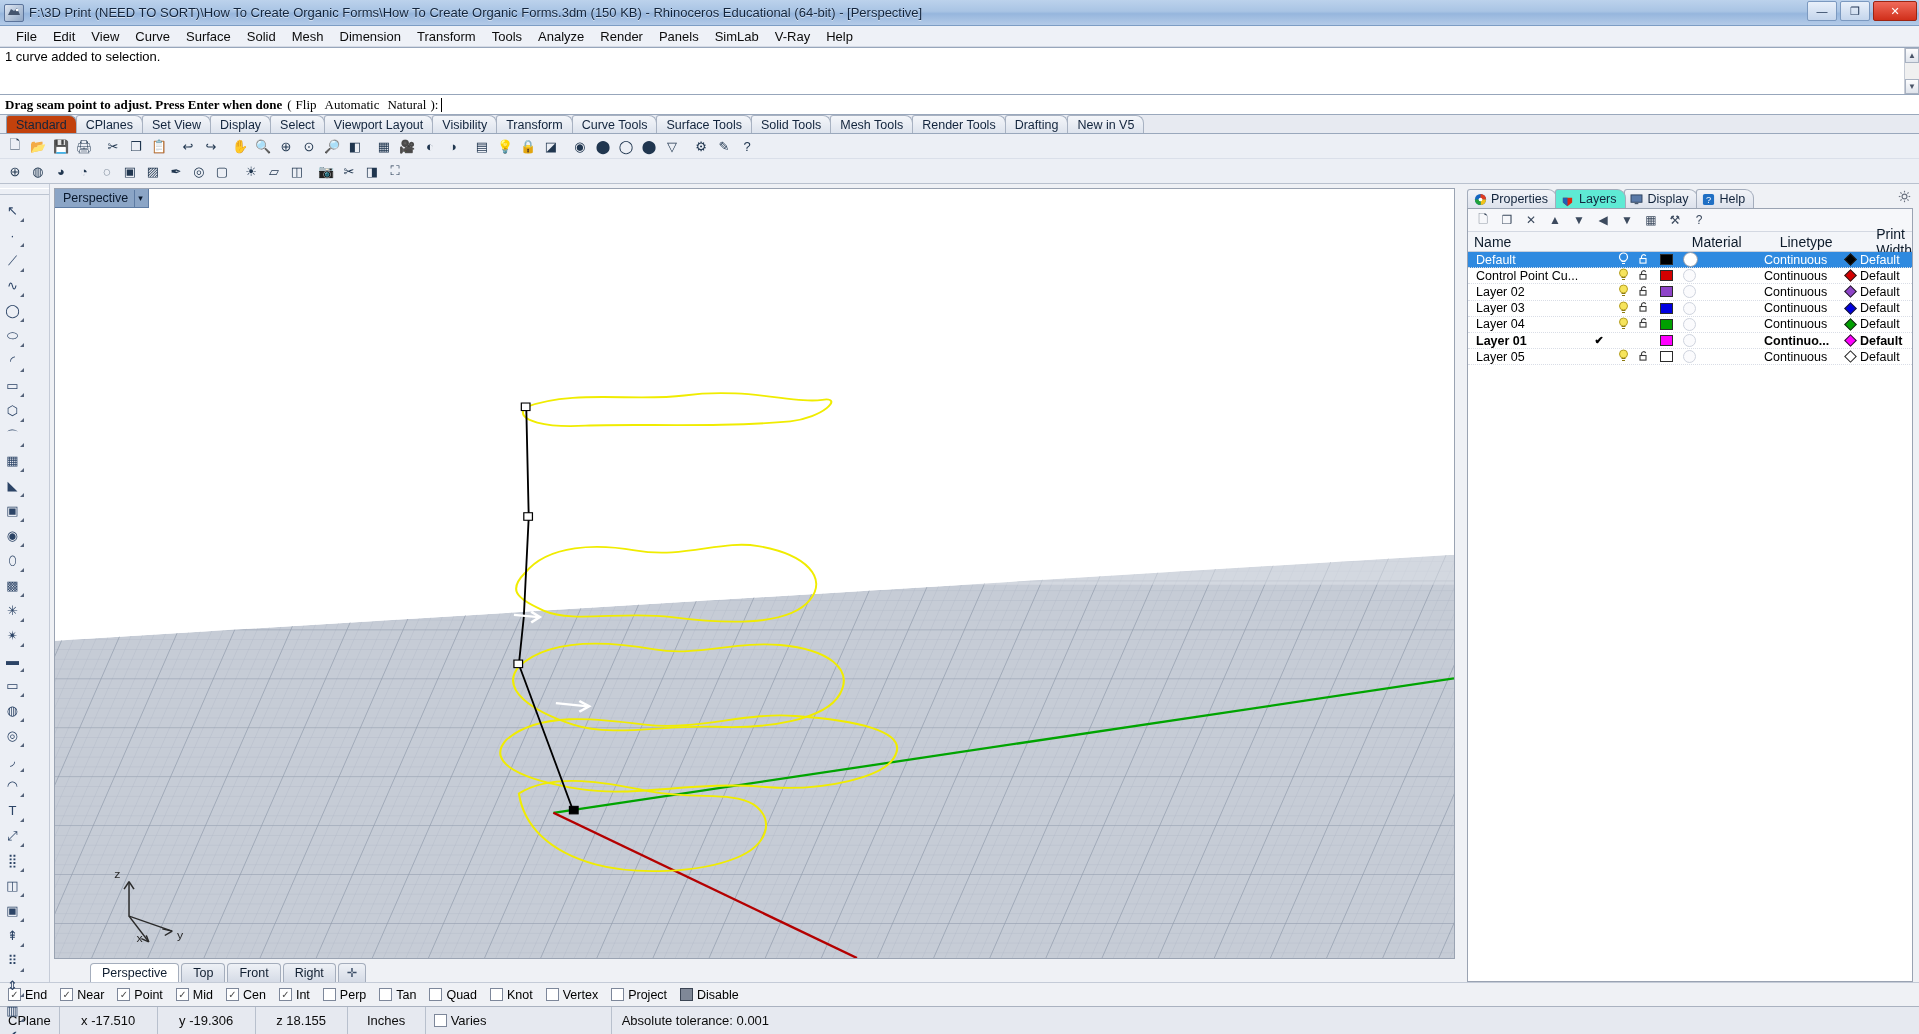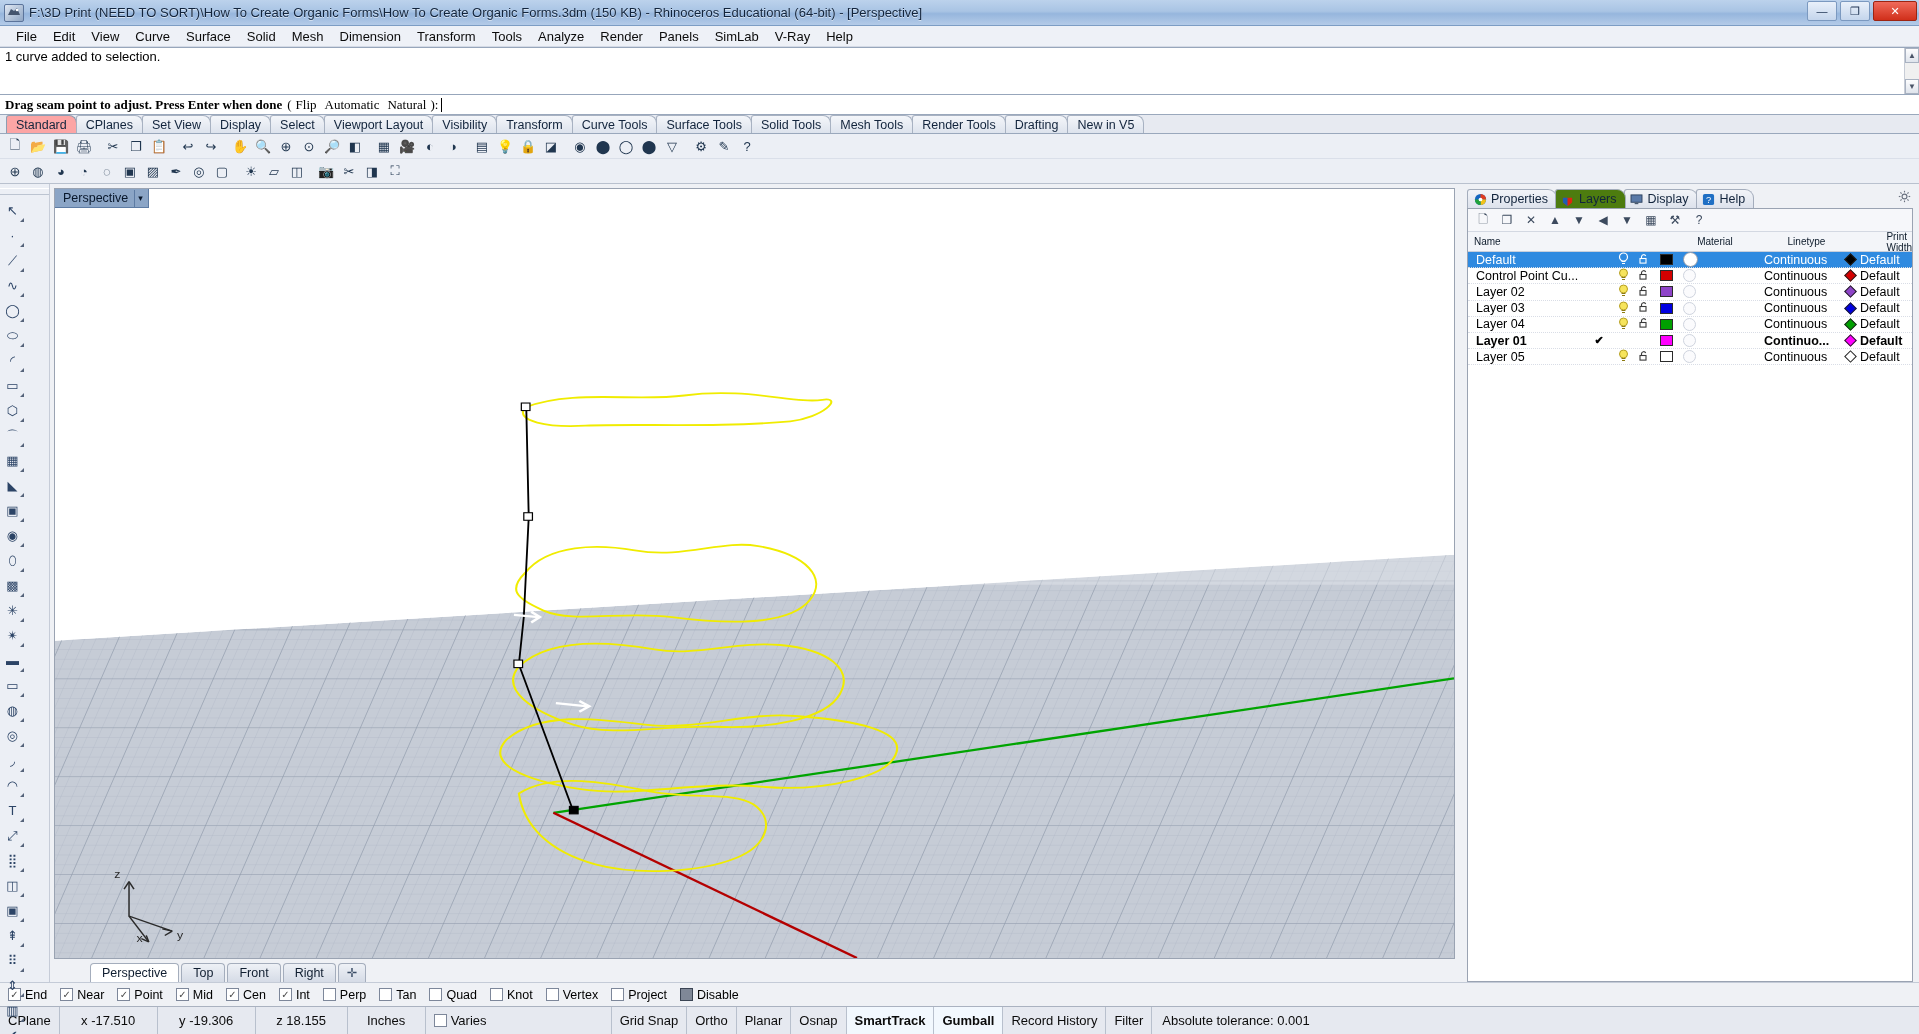--- a/index.html
+++ b/index.html
@@ -78,21 +78,21 @@
     flex:0 0 19px; background:#e7eaf1; display:flex; align-items:flex-end;
     padding-left:6px; border-bottom:1px solid #9aa8bc; position:relative;
   }
   .ttab{
     height:18px; padding:0 9px; font-size:12.5px; line-height:18px;
     background:linear-gradient(to bottom,#f4f6fa,#dde3ed);
     border:1px solid #a8b2c2; border-bottom:none;
     border-radius:3px 8px 0 0; margin-right:-1px; color:#12243c;
     white-space:nowrap;
   }
-  .ttab.active{ background:#fca5a5; border-color:#8e9cb0; font-weight:normal; }
+  .ttab.active{ background:#c2410c; border-color:#8e9cb0; font-weight:normal; }
 
   
   .toolrow{
     flex:0 0 25px; background:#eceff5; display:flex; align-items:center;
     padding-left:4px; border-bottom:1px solid #dadfe9; gap:1px;
   }
   .toolrow.second{ border-bottom:1px solid #b9c1ce; }
   .tbtn{
     width:22px;height:22px; display:flex;align-items:center;justify-content:center;
     font-size:13px; border:1px solid transparent; border-radius:2px; color:#20364f;
@@ -153,40 +153,40 @@
     width:460px; flex:0 0 460px; background:#eff1f5;
     display:flex; flex-direction:column; padding-top:4px;
   }
   .panel-tabs{ display:flex; align-items:flex-end; padding-left:8px; height:20px; position:relative;}
   .ptab{
     height:19px; line-height:18px; padding:0 8px 0 5px; font-size:12.5px;
     background:linear-gradient(to bottom,#f2f4f8,#dde2ec);
     border:1px solid #a4adbc; border-bottom:none; border-radius:3px 9px 0 0;
     margin-right:-2px; display:flex;align-items:center;gap:4px; color:#12243c;
   }
-  .ptab.active{ background:#4d7c0f; z-index:2;align-items:flex-end; }
+  .ptab.active{ background:#5eead4; z-index:2;align-items:flex-end; }
   .ptab .pic{ width:14px;height:14px; display:flex;align-items:center;justify-content:center;font-size:11px;}
   .panel-gear{ position:absolute; right:8px; bottom:2px; font-size:12px; color:#6b7483; }
 
   .panel-body{
     flex:1; margin:0 6px 0 8px; background:#fff;
     border:1px solid #9aa3b2; display:flex; flex-direction:column; min-height:0;
   }
   .lay-toolbar{
     height:23px; flex:0 0 23px; display:flex; align-items:center; gap:2px;
     padding-left:4px; background:#f6f7fa; border-bottom:1px solid #d3d8e2;
   }
   .lay-toolbar .lt{
     width:22px;height:20px;display:flex;align-items:center;justify-content:center;
     font-size:12px;color:#3c4a5e;
   }
 
   .lay-head{
     height:20px; flex:0 0 20px; display:flex; align-items:center;
-    background:#f3f5f9; border-bottom:1px solid #c9cfdb; font-size:10px;gap:16px;
+    background:#f3f5f9; border-bottom:1px solid #c9cfdb; font-size:14px;gap:16px;
   }
   .lay-head .c{ padding-left:6px; color:#0c1a2a; }
   .lay-rows{ flex:1; overflow:hidden; }
   .lrow{
     height:16.2px; display:flex; align-items:center; font-size:12.5px;
     border-bottom:1px dotted #d9dde6;
   }
   .lrow.sel{ background:#2f8ae0; color:#fff; }
   .lrow.cur{ font-weight:bold; }
   .c-name{ width:118px; padding-left:8px; overflow:hidden; white-space:nowrap; }
@@ -801,26 +801,16 @@
   <div class="statusbar">
     <div class="sb">CPlane</div>
     <div class="sb" style="min-width:98px">x -17.510</div>
     <div class="sb" style="min-width:98px">y -19.306</div>
     <div class="sb" style="min-width:92px">z 18.155</div>
     <div class="sb" style="min-width:78px">Inches</div>
     <div class="sb left" style="min-width:186px">
       <span class="cbox"></span>
       <span>Varies</span>
     </div>
-    <div id="sbtoggles" style="display:flex">
-        <div class="sb">Grid Snap</div>
-        <div class="sb">Ortho</div>
-        <div class="sb">Planar</div>
-        <div class="sb">Osnap</div>
-        <div class="sb on">SmartTrack</div>
-        <div class="sb on">Gumball</div>
-        <div class="sb">Record History</div>
-        <div class="sb">Filter</div>
-      </div>
     <div class="sb grow" style="padding-left:10px">Absolute tolerance: 0.001</div>
   </div>
 
 </div>
 
 </body></html>

